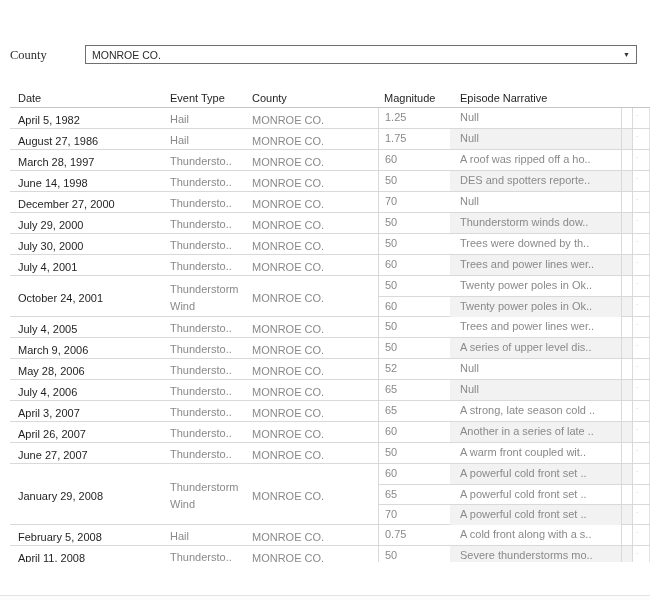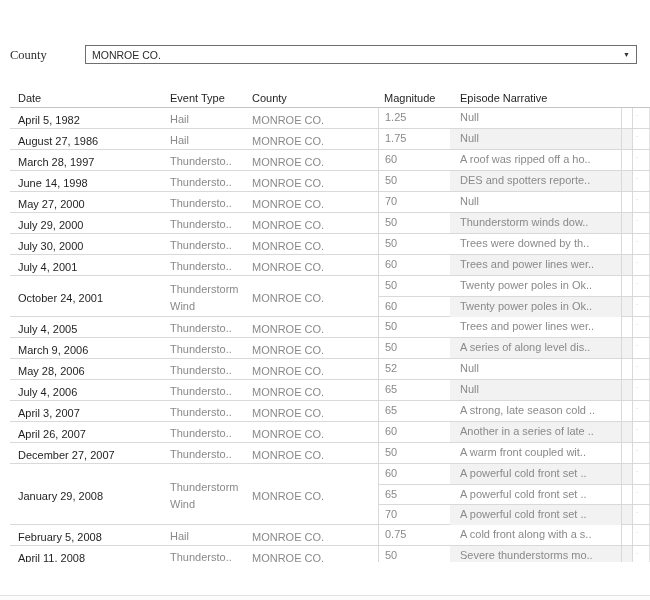--- a/index.html
+++ b/index.html
@@ -135,21 +135,21 @@
   <div class="entry">
     <div class="c-mag">50</div>
     <div class="c-narr band">DES and spotters reporte..</div>
     <div class="c-sliver band"></div>
     <div class="c-fill"></div>
   </div>
 </div>
   </div>
 
   <div class="row">
-    <div class="c-date">May 27, 2000</div>
+    <div class="c-date">December 27, 2000</div>
     <div class="c-event">Thundersto..</div>
     <div class="c-county">MONROE CO.</div>
     <div class="measures">
   <div class="entry">
     <div class="c-mag">70</div>
     <div class="c-narr">Null</div>
     <div class="c-sliver"></div>
     <div class="c-fill"></div>
   </div>
 </div>
@@ -232,21 +232,21 @@
 </div>
   </div>
 
   <div class="row">
     <div class="c-date">March 9, 2006</div>
     <div class="c-event">Thundersto..</div>
     <div class="c-county">MONROE CO.</div>
     <div class="measures">
   <div class="entry">
     <div class="c-mag">50</div>
-    <div class="c-narr band">A series of along level dis..</div>
+    <div class="c-narr band">A series of upper level dis..</div>
     <div class="c-sliver band"></div>
     <div class="c-fill"></div>
   </div>
 </div>
   </div>
 
   <div class="row">
     <div class="c-date">May 28, 2006</div>
     <div class="c-event">Thundersto..</div>
     <div class="c-county">MONROE CO.</div>
@@ -296,21 +296,21 @@
   <div class="entry">
     <div class="c-mag">60</div>
     <div class="c-narr band">Another in a series of late ..</div>
     <div class="c-sliver band"></div>
     <div class="c-fill"></div>
   </div>
 </div>
   </div>
 
   <div class="row">
-    <div class="c-date">December 27, 2007</div>
+    <div class="c-date">June 27, 2007</div>
     <div class="c-event">Thundersto..</div>
     <div class="c-county">MONROE CO.</div>
     <div class="measures">
   <div class="entry">
     <div class="c-mag">50</div>
     <div class="c-narr">A warm front coupled wit..</div>
     <div class="c-sliver"></div>
     <div class="c-fill"></div>
   </div>
 </div>

